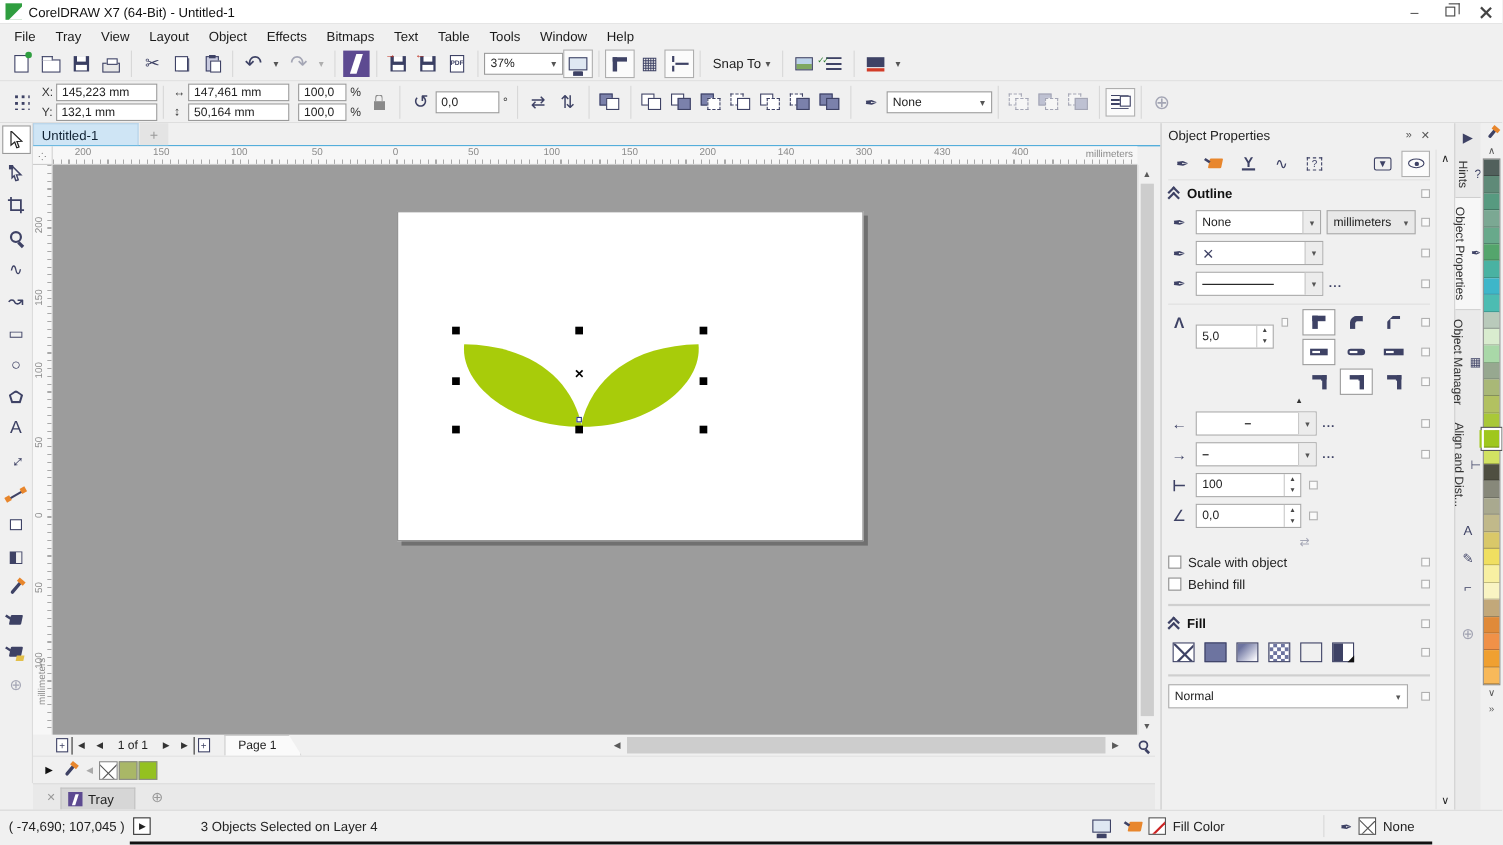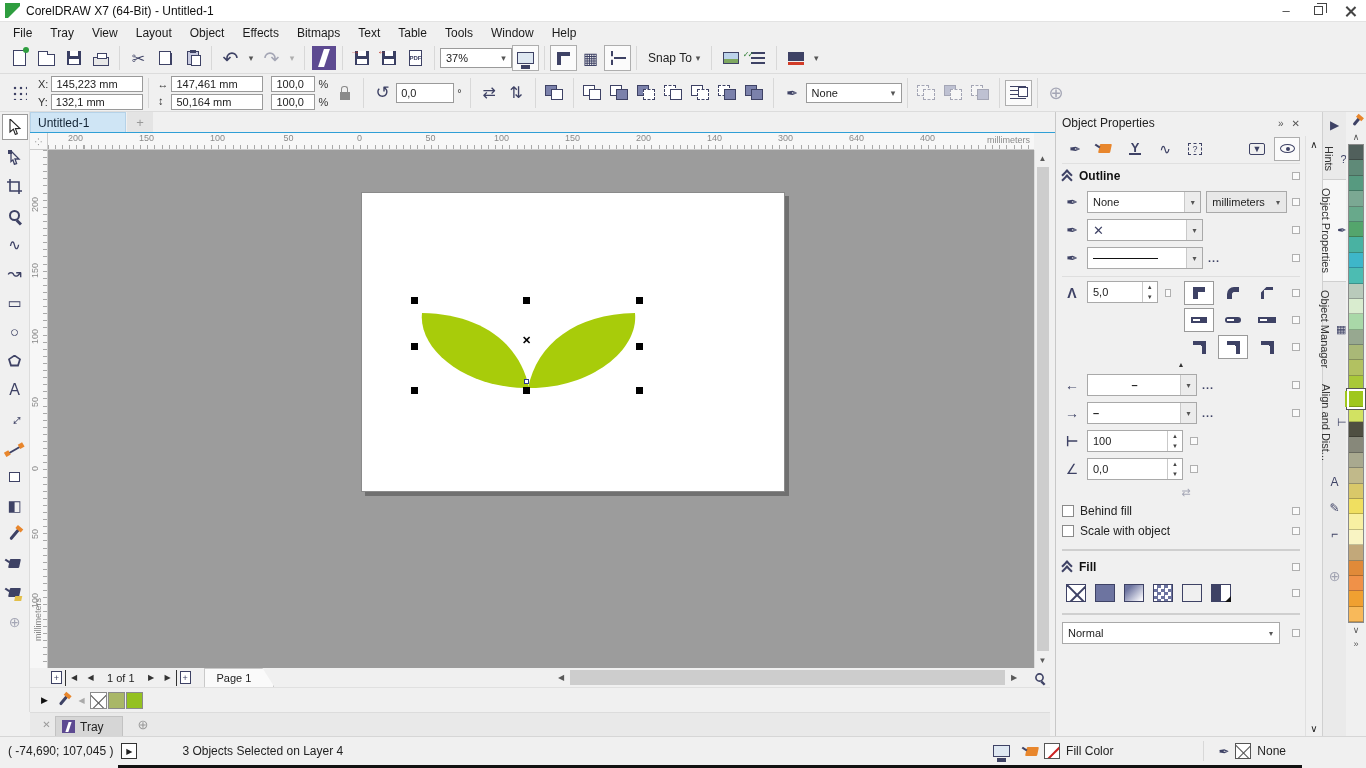--- a/index.html
+++ b/index.html
@@ -507,21 +507,21 @@
         <span>150</span>
         <span>100</span>
         <span>50</span>
         <span>0</span>
         <span>50</span>
         <span>100</span>
         <span>150</span>
         <span>200</span>
         <span>140</span>
         <span>300</span>
-        <span>640</span>
+        <span>430</span>
         <span>400</span>
       </div>
     <span id="hruler-unit">millimeters</span>
   </div>
   <div id="vruler">
     <div class="nums">
         <span>200</span>
         <span>150</span>
         <span>100</span>
         <span>50</span>
@@ -686,21 +686,21 @@
             <span class="drop">▾</span>
           </span>
         <span class="dots3">...</span>
         <span class="mini-cb"></span>
       </div>
 
       <div class="hrline"></div>
 
       <div class="drow" style="align-items:flex-start">
         <span class="ic" style="margin-top:4px;font-weight:bold">Λ</span>
-        <span class="spin" style="margin-top:0">
+        <span class="spin" style="margin-top:14px">
             <span>5,0</span>
             <span class="ud">
               <span>▲</span>
               <span>▼</span>
             </span>
           </span>
         <span class="mini-cb" style="margin:8px 0 0 2px"></span>
         <span class="cornergrid">
           <span class="cbtn sel">
               <span class="g-corner"></span>
@@ -778,26 +778,26 @@
             </span>
           </span>
         <span class="mini-cb" style="margin-left:2px"></span>
       </div>
       <div class="drow" style="min-height:18px;justify-content:flex-end;padding-right:104px">
         <span class="ic dis" style="font-size:11px">⇄</span>
       </div>
 
       <div class="checkline">
         <span class="cb"></span>
-        <span>Behind fill</span>
+        <span>Scale with object</span>
         <span class="mini-cb"></span>
       </div>
       <div class="checkline">
         <span class="cb"></span>
-        <span>Scale with object</span>
+        <span>Behind fill</span>
         <span class="mini-cb"></span>
       </div>
 
       <div class="hrline thick" style="margin-top:8px"></div>
 
       <div class="sect-head">
         <span class="chev2"></span>
         <b>Fill</b>
         <span class="mini-cb"></span>
       </div>

